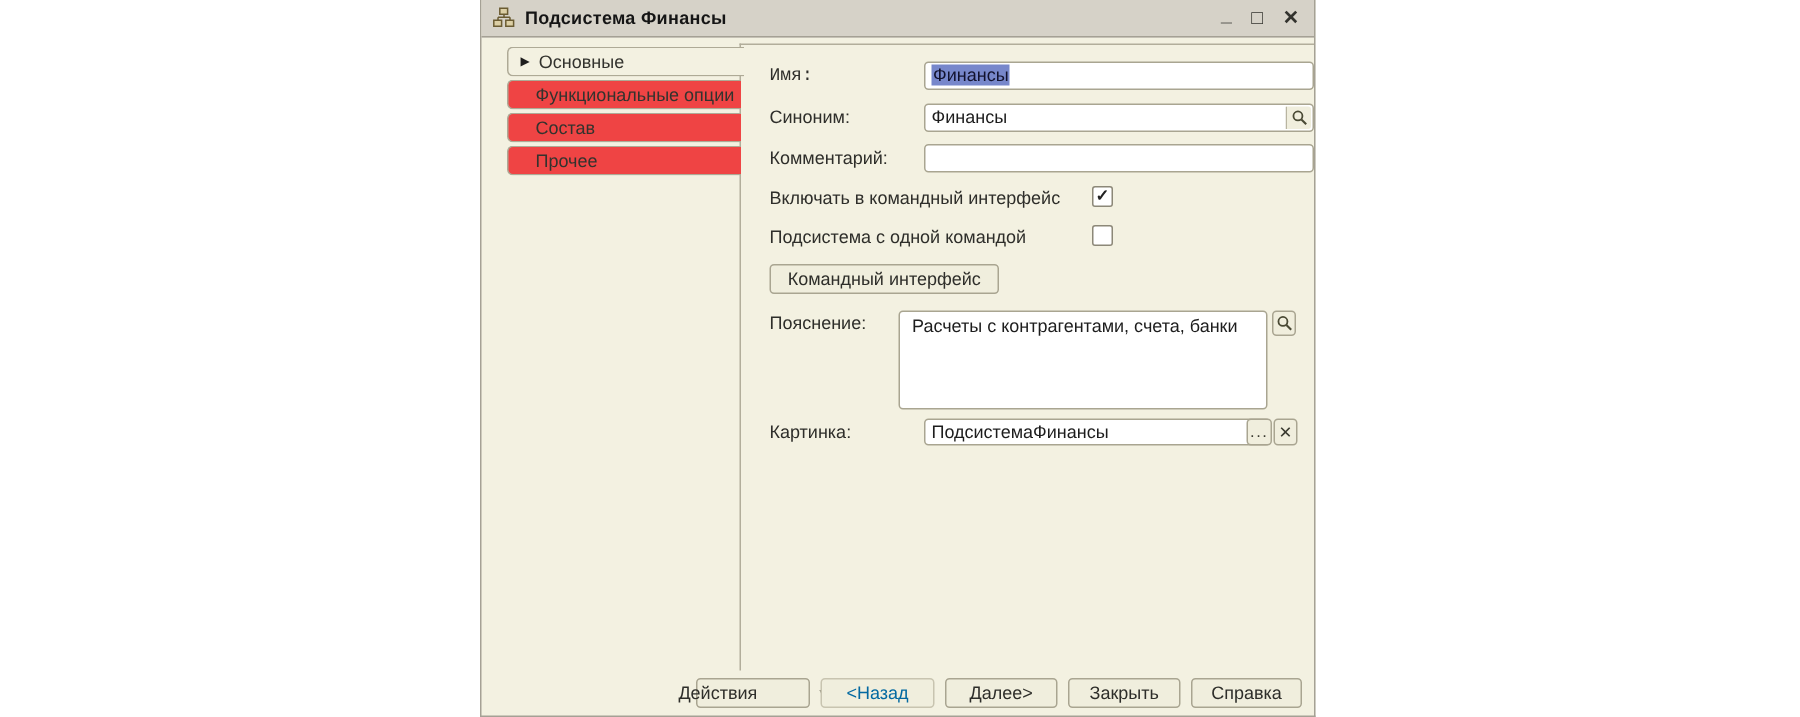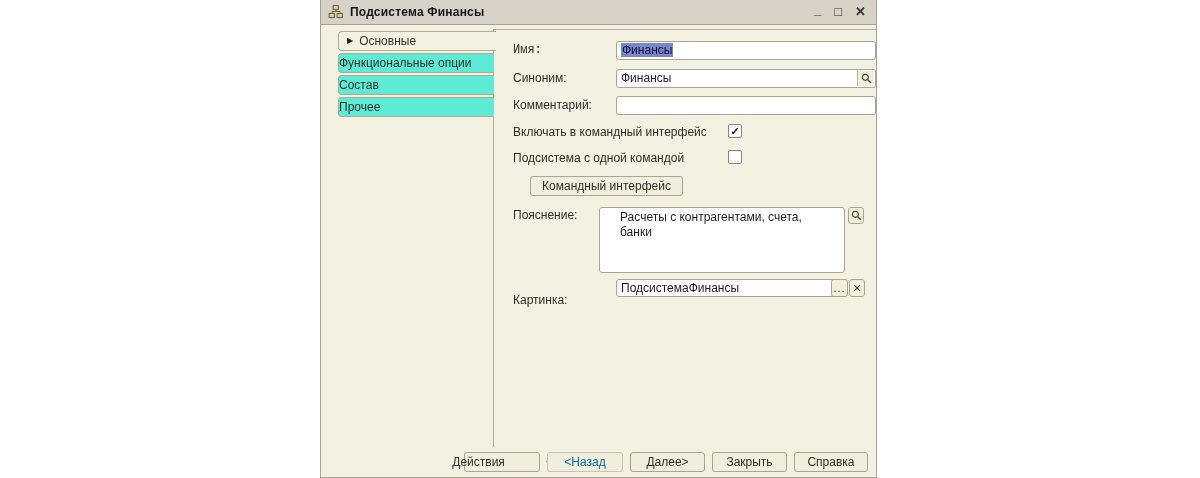--- a/index.html
+++ b/index.html
@@ -23,21 +23,21 @@
   .body { position:absolute; left:0; top:26px; right:0; bottom:0; }
 
   
   .pane { position:absolute; left:172px; top:3px; right:0; bottom:30px;
           border-left:1px solid #b2ae9b; border-top:1px solid #b2ae9b; }
 
   
   .tabs { position:absolute; left:17px; top:5px; width:156px; z-index:2; }
   .tab { height:20px; line-height:19px; margin-bottom:2px;
          border:1px solid #aeaa96; border-right:none; border-radius:4px 0 0 4px;
-         background:#5eead4; font-size:12px; color:#33332e; }
+         background:#ef4444; font-size:12px; color:#33332e; padding-left:18px; }
   .tab.active { background:#f3f1e1; width:158px; padding-left:8px;
                 display:flex; align-items:center; gap:6px; }
   .tab-arrow { font-size:8px; color:#1d1d1d; line-height:1; }
 
   
   .lbl { position:absolute; left:192px; font-size:12px; color:#2e2e2a; }
   .fld { position:absolute; left:278px; width:260px; height:19px;
          background:#ffffff; border:1px solid #a9a591; border-radius:3px;
          font-size:12px; color:#1d1d1d; padding:0 4px; line-height:17px;
          overflow:hidden; white-space:nowrap;margin-left:17px; }
@@ -52,25 +52,25 @@
             font-size:11px; color:#3a3a30; }
 
   .chk { position:absolute; left:407px; width:14px; height:14px; background:#fff;
          border:1px solid #8c8878; border-radius:2px; font-size:11px; font-weight:bold;
          color:#222; display:flex; align-items:center; justify-content:center;
          line-height:1; }
 
   .btn { background:#f0eedd; border:1px solid #a9a591; border-radius:3px;
          font-size:12px; color:#2e2e2a; display:flex; align-items:center;
          justify-content:center; gap:6px; }
-  .cmd-btn { position:absolute; left:209px; top:150px; width:153px; height:20px; }
+  .cmd-btn { position:absolute; left:192px; top:150px; width:153px; height:20px; }
 
   .txtarea { position:absolute; left:278px; top:181px; width:246px; height:66px;
              background:#fff; border:1px solid #a9a591; border-radius:3px;
-             font-size:12px; color:#1d1d1d; padding:2px 20px; line-height:15px; }
+             font-size:12px; color:#1d1d1d; padding:2px 8px; line-height:15px; }
 
   
   .footer-btn { position:absolute; top:426px; height:20px; }
   .footer-btn.disabled { color:#0369a1; border-color:#c8c4b0; }
   .dd-arrow { font-size:7px; color:#8a8876; }
 </style>
 </head>
 <body>
 
 <div class="stage">
@@ -147,21 +147,21 @@
       <div class="txtarea">
         <span>Расчеты с контрагентами, счета, банки</span>
       </div>
       <span class="sq-btn" style="left:527px; top:181px; width:16px; height:17px;">
         <svg width="11" height="11" viewBox="0 0 11 11">
           <circle cx="4.3" cy="4.3" r="3" fill="none" stroke="#4a4a35" stroke-width="1.2"></circle>
           <line x1="6.6" y1="6.6" x2="9.8" y2="9.8" stroke="#4a4a35" stroke-width="1.4"></line>
         </svg>
       </span>
 
-      <span class="lbl" style="top:255px;margin-top:12px;">Картинка:</span>
+      <span class="lbl" style="top:255px;">Картинка:</span>
       <div class="fld" style="top:253px; width:231px; height:18px;">
         <span>ПодсистемаФинансы</span>
       </div>
       <span class="sq-btn" style="left:510px; top:253px; width:17px; height:18px; letter-spacing:1px;">
         <span>...</span>
       </span>
       <span class="sq-btn" style="left:528px; top:253px; width:16px; height:18px;">
         <span>✕</span>
       </span>
 

